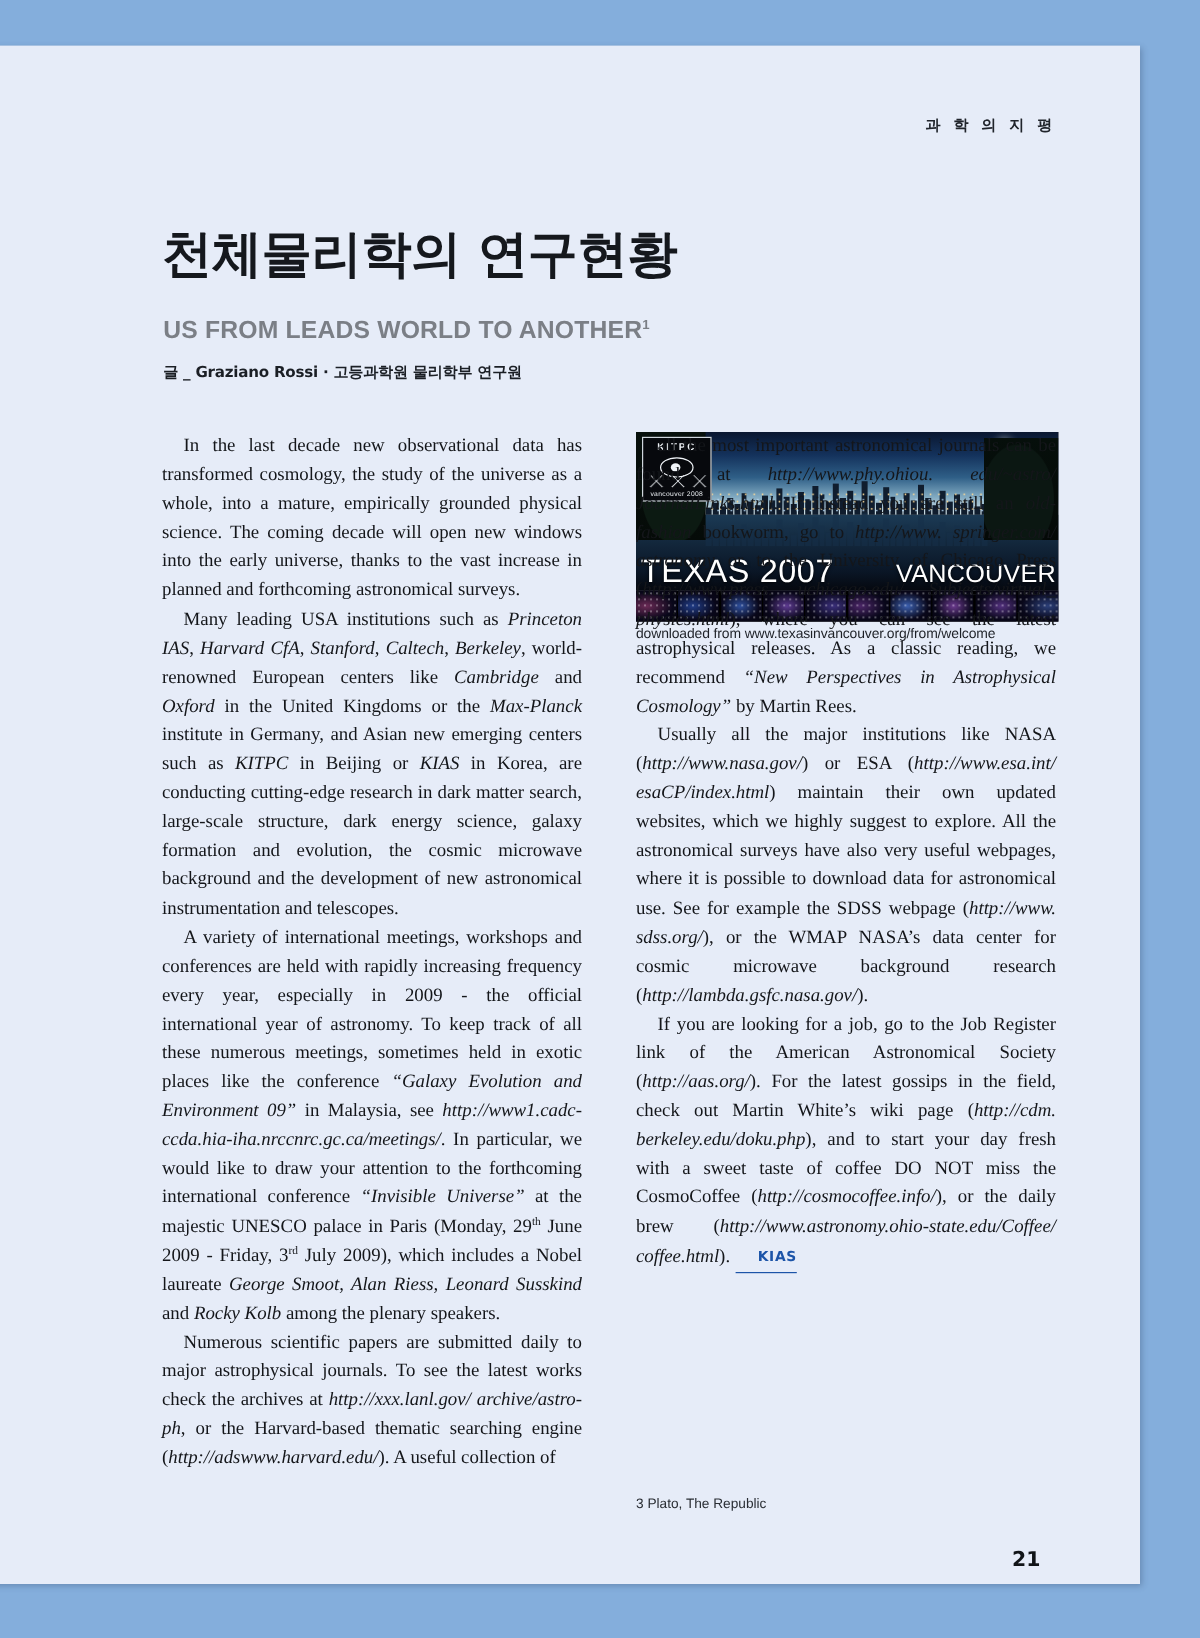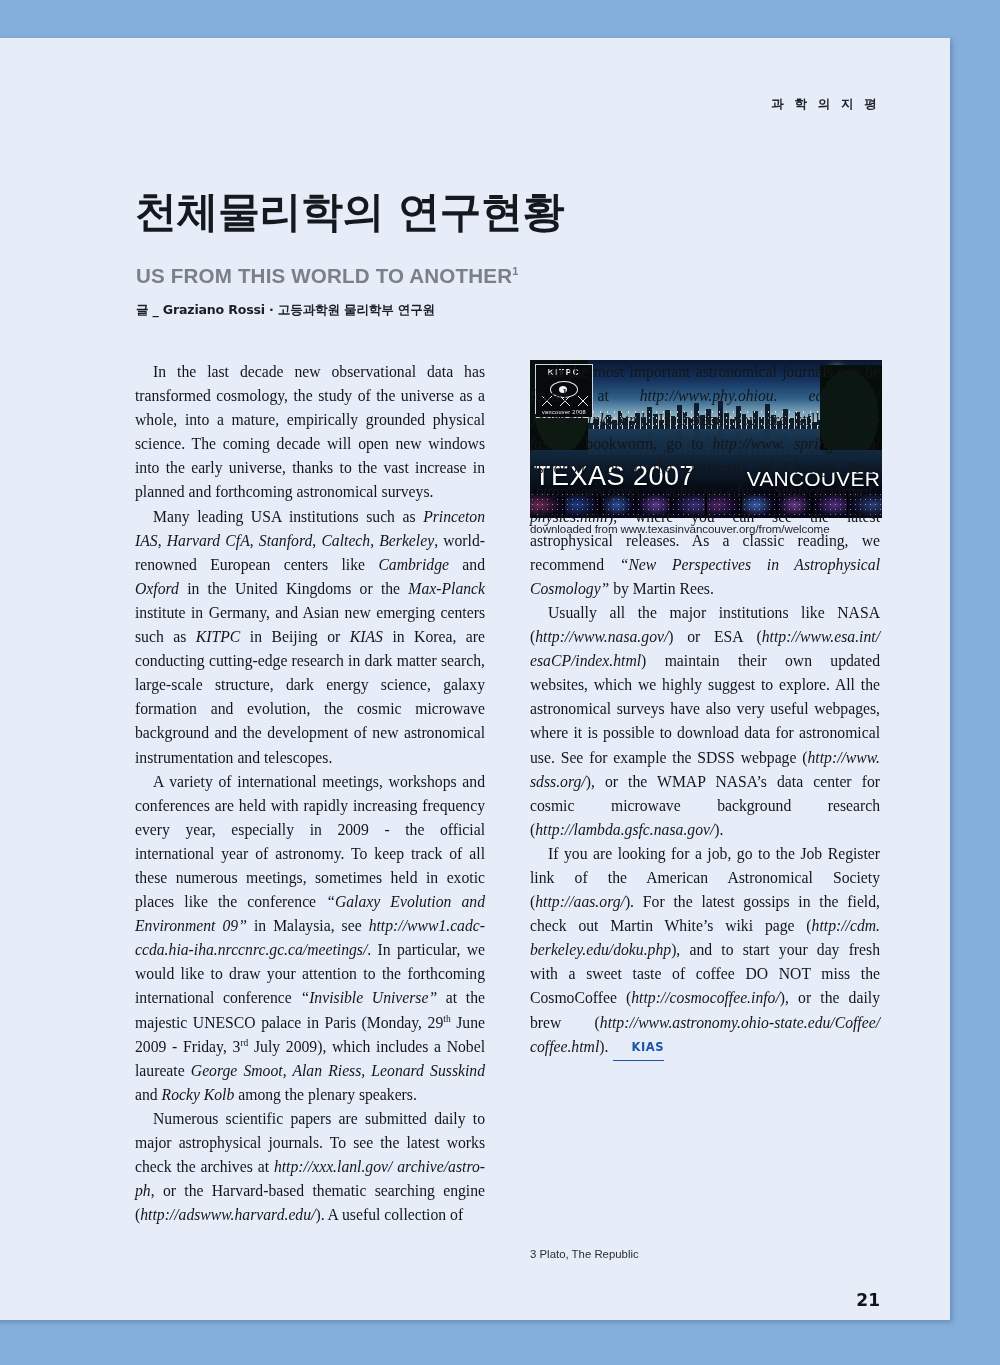--- a/index.html
+++ b/index.html
@@ -298,21 +298,21 @@
   .footnote {
     position: absolute;
     left: 395px;
     top: 1210px;
     font-family: "Liberation Sans", sans-serif;
     font-size: 11.4px;
     color: #2a2e34;
   }
   .pagenum {
     position: absolute;
-    right: 0px;
+    right: 13px;
     top: 1252px;
     font-family: "DejaVu Sans", sans-serif;
     font-size: 17px;
     font-weight: 700;
     color: #111418;
   }
 
   
   .kias {
     display: inline-block;
@@ -333,21 +333,21 @@
 <div id="stage">
   <div id="page">
     <div class="page-inner">
 
       <div class="running-head">과 학 의  지 평</div>
 
       <h1 class="title-ko">천체물리학의 연구현황</h1>
 
       <div class="title-en">
         <br>
-        <span>US FROM THIS WORLD TO ANOTHER</span><sup>1</sup>
+        <span>US FROM LEADS WORLD TO ANOTHER</span><sup>1</sup>
       </div>
 
       <div class="byline">글 _ Graziano Rossi · 고등과학원 물리학부 연구원</div>
 
       <div class="figure">
         <div class="banner">
           <div class="sky"></div>
           <div class="water"></div>
           <div class="moon"></div>
           <div class="skyline">

